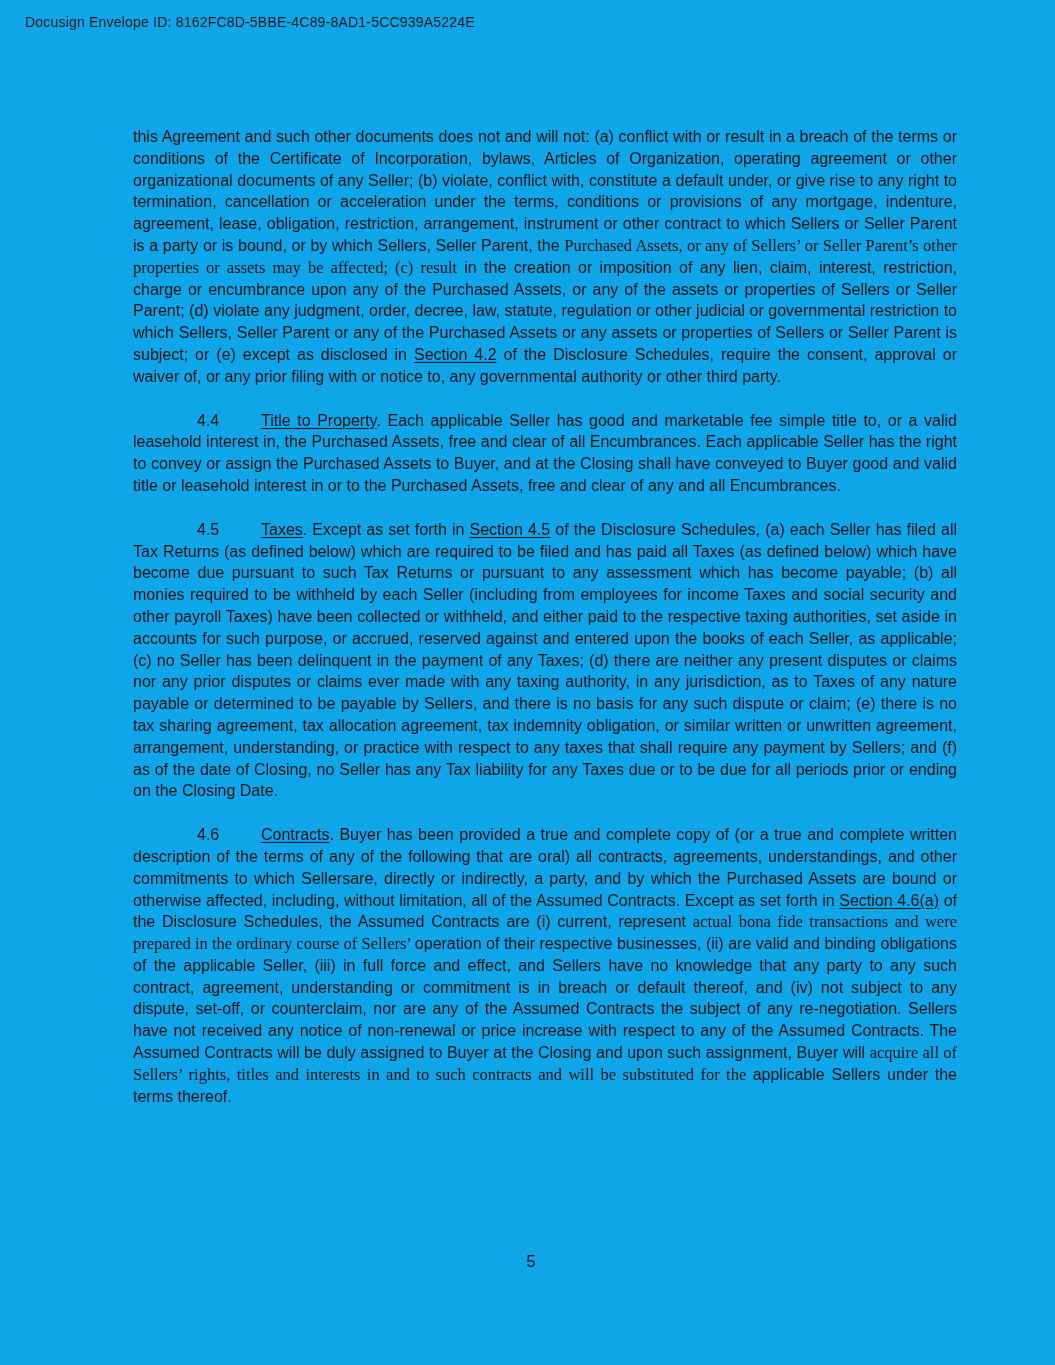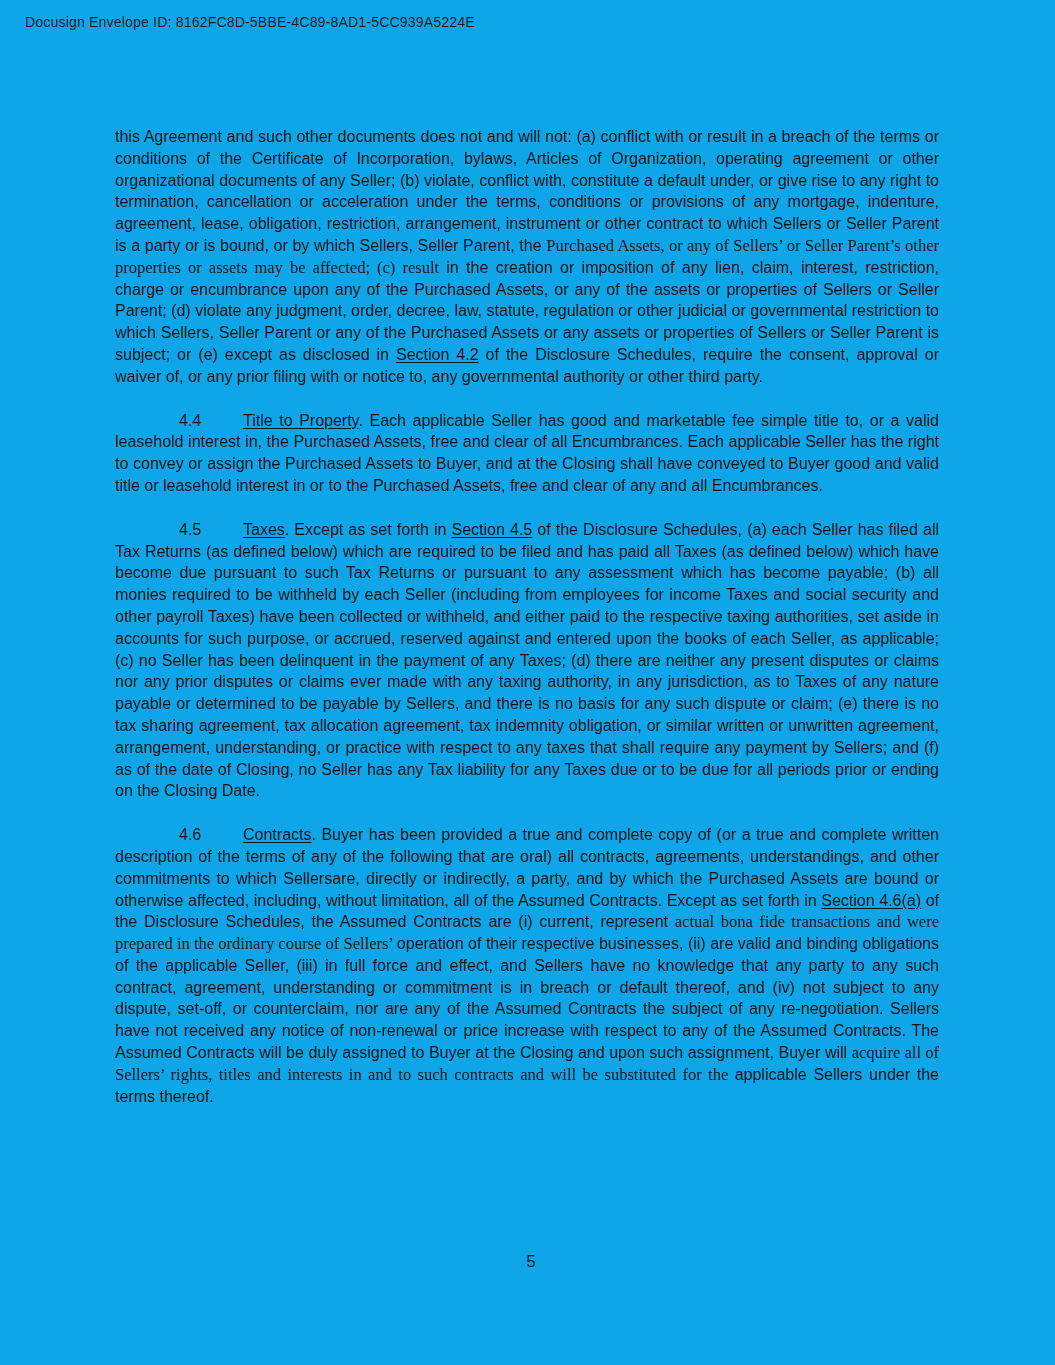--- a/index.html
+++ b/index.html
@@ -20,21 +20,21 @@
     position: absolute;
     left: 25px;
     top: 14px;
     font-size: 14px;
     letter-spacing: 0.2px;
     color: #1a1a1a;
     white-space: nowrap;
   }
   .doc-body {
     position: absolute;
-    left: 115px;
+    left: 133px;
     top: 126px;
     width: 824px;
   }
   p.para {
     margin: 0 0 22px 0;
     font-size: 16px;
     line-height: 21.8px;
     text-align: justify;
     color: #131313;
   }

